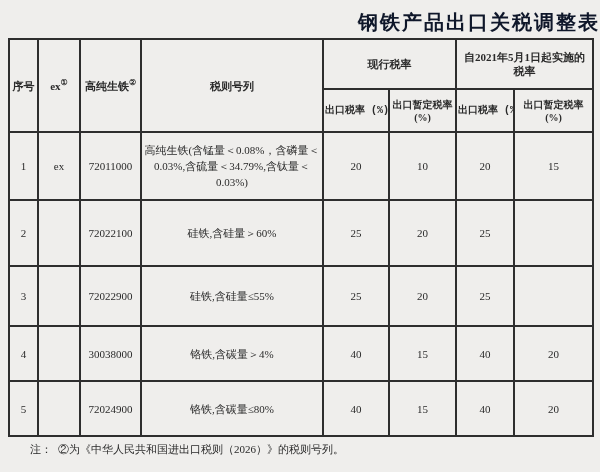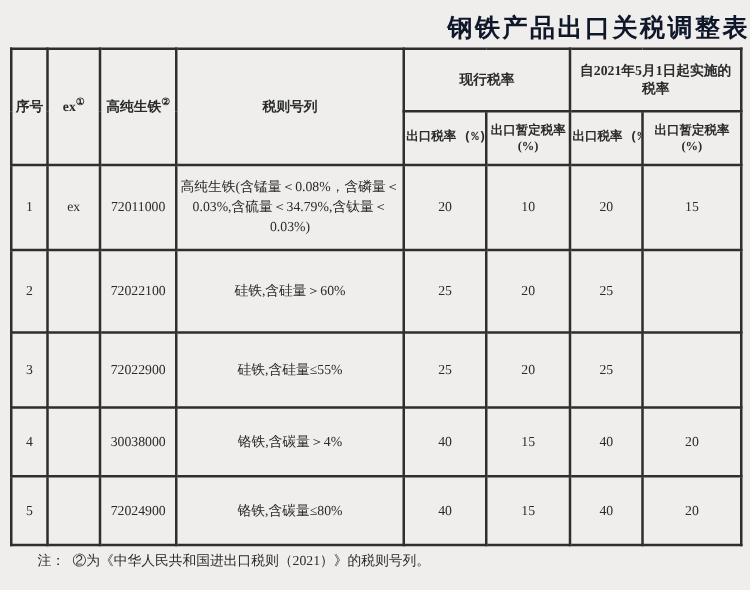--- a/index.html
+++ b/index.html
@@ -176,17 +176,17 @@
       <td>15</td>
       <td>40</td>
       <td>20</td>
     </tr>
   </tbody>
     </table>
 
   <div class="notes">
     <span class="notes-label">注：</span>
     <div class="notes-list">
-      <div>②为《中华人民共和国进出口税则（2021）》的税则号列。</div>
+      <div>②为《中华人民共和国进出口税则（2026）》的税则号列。</div>
     </div>
   </div>
 
 </div>
 
 </body></html>

